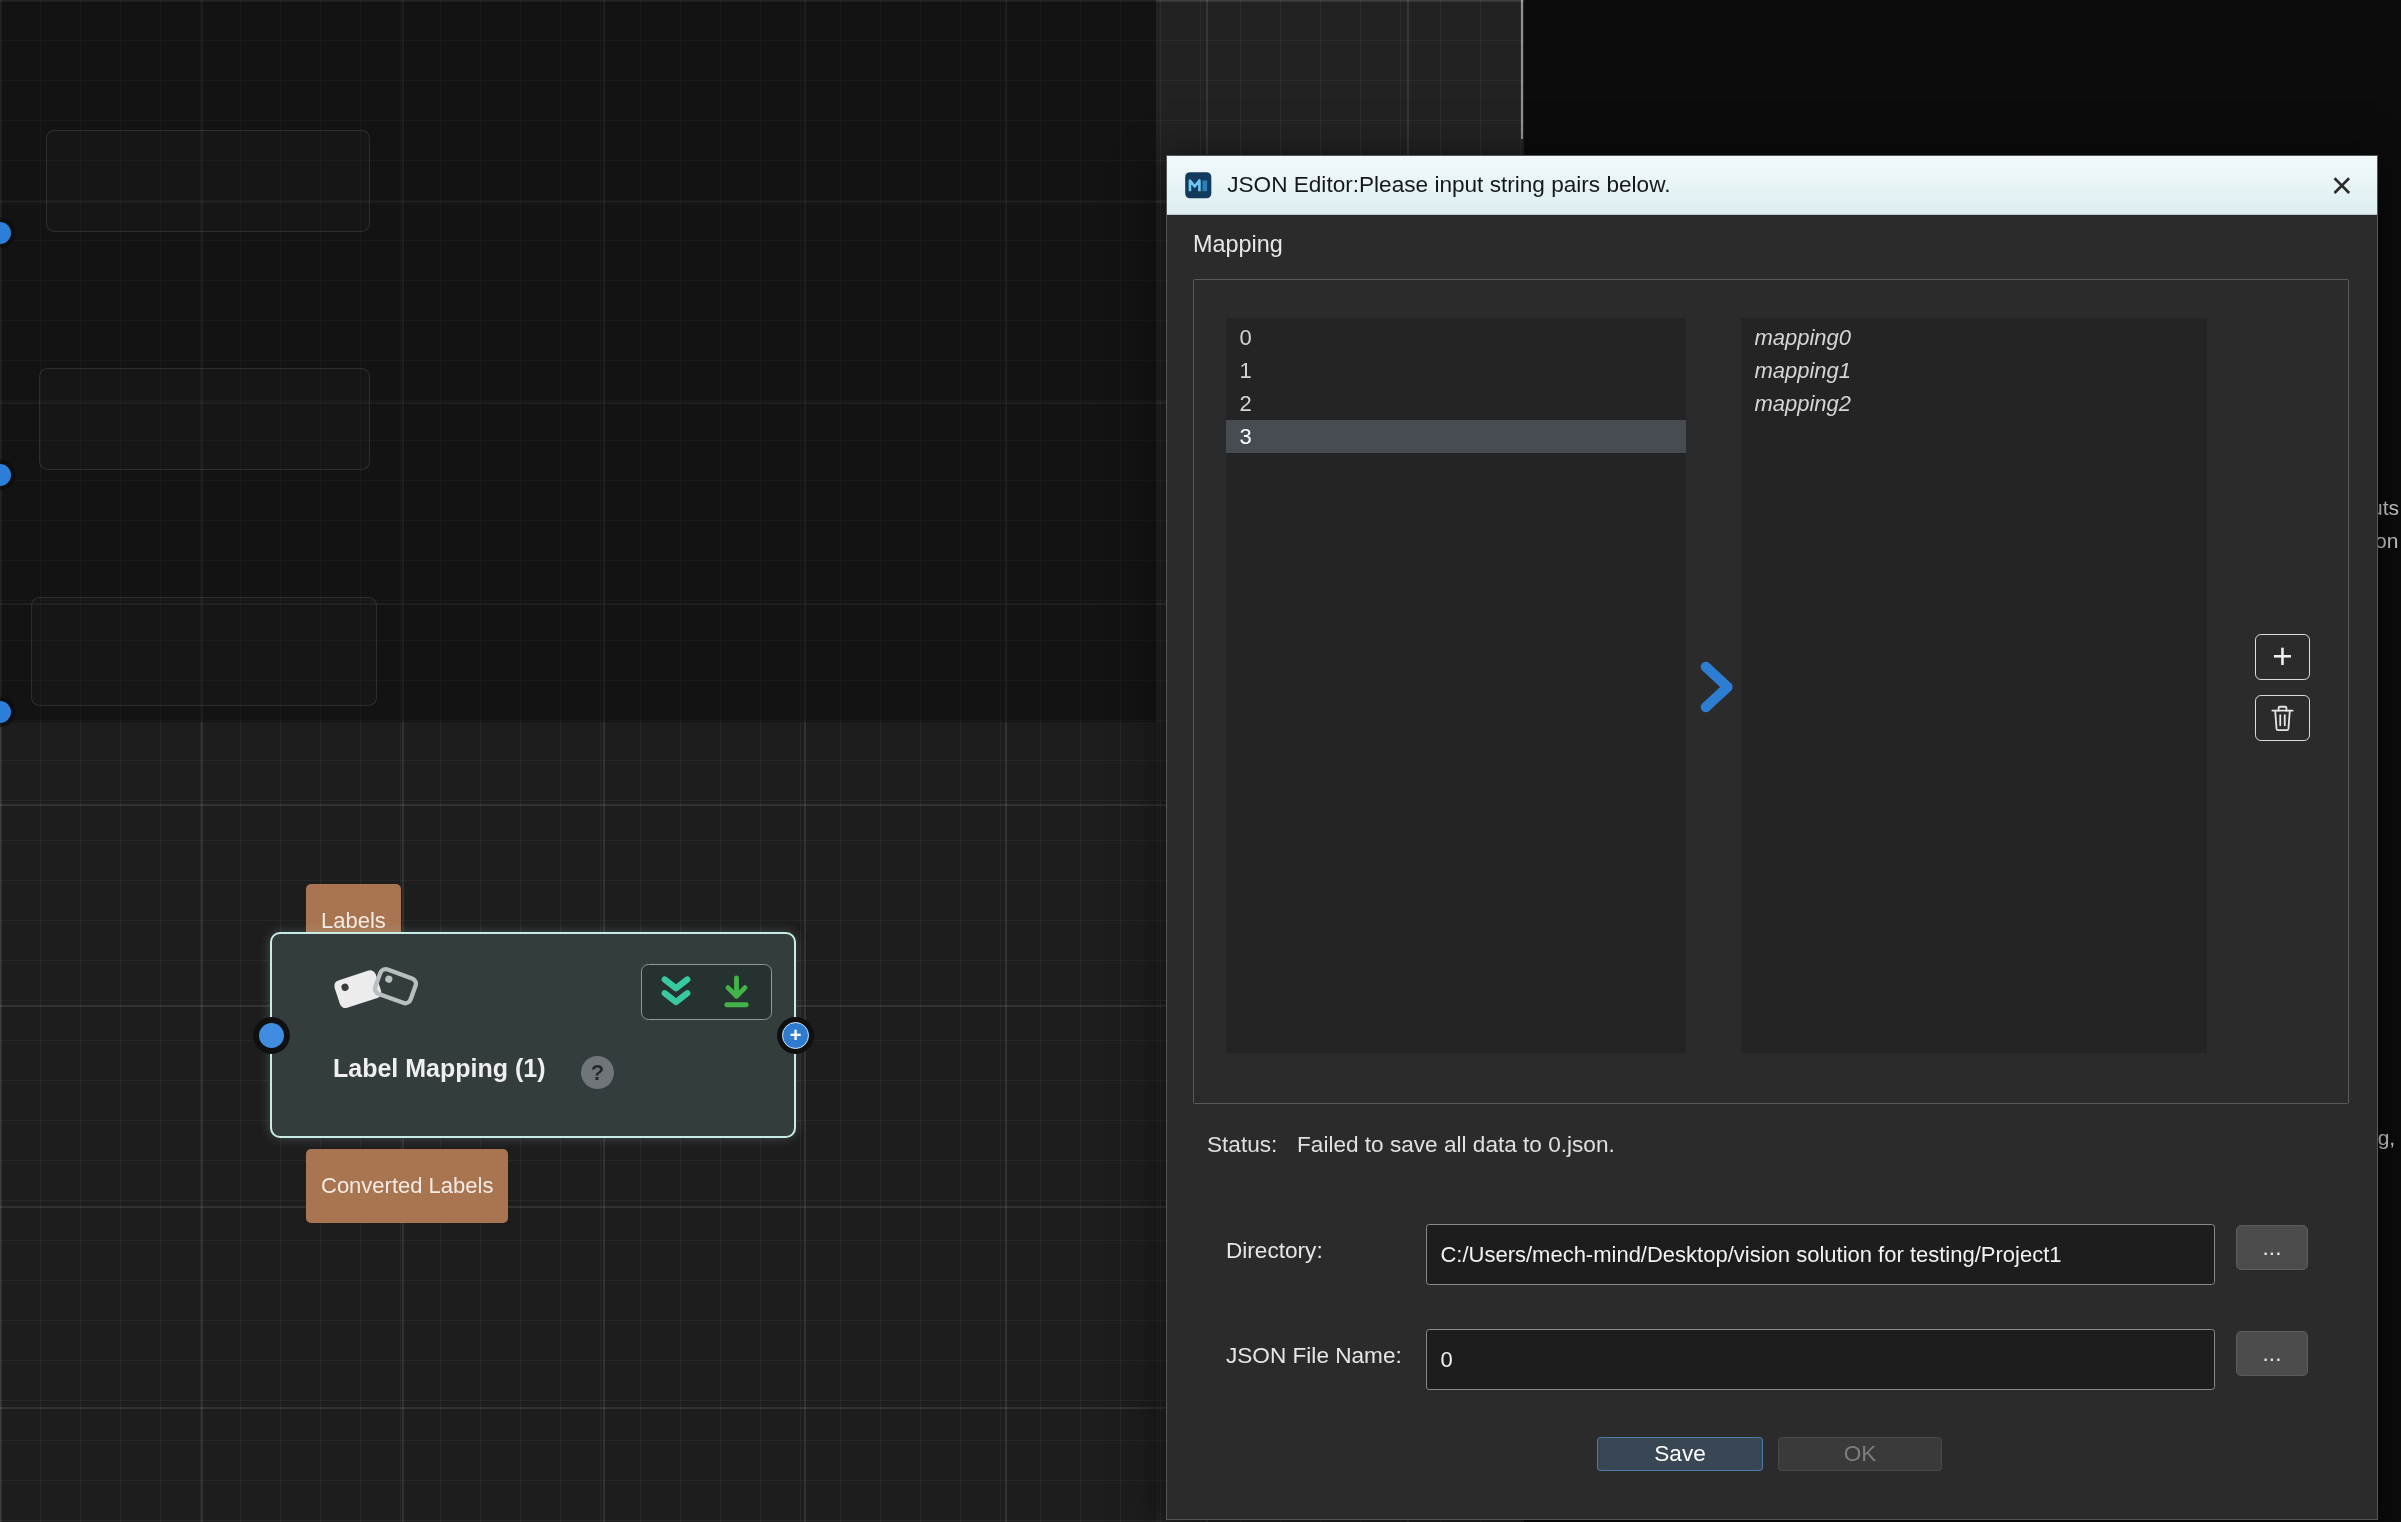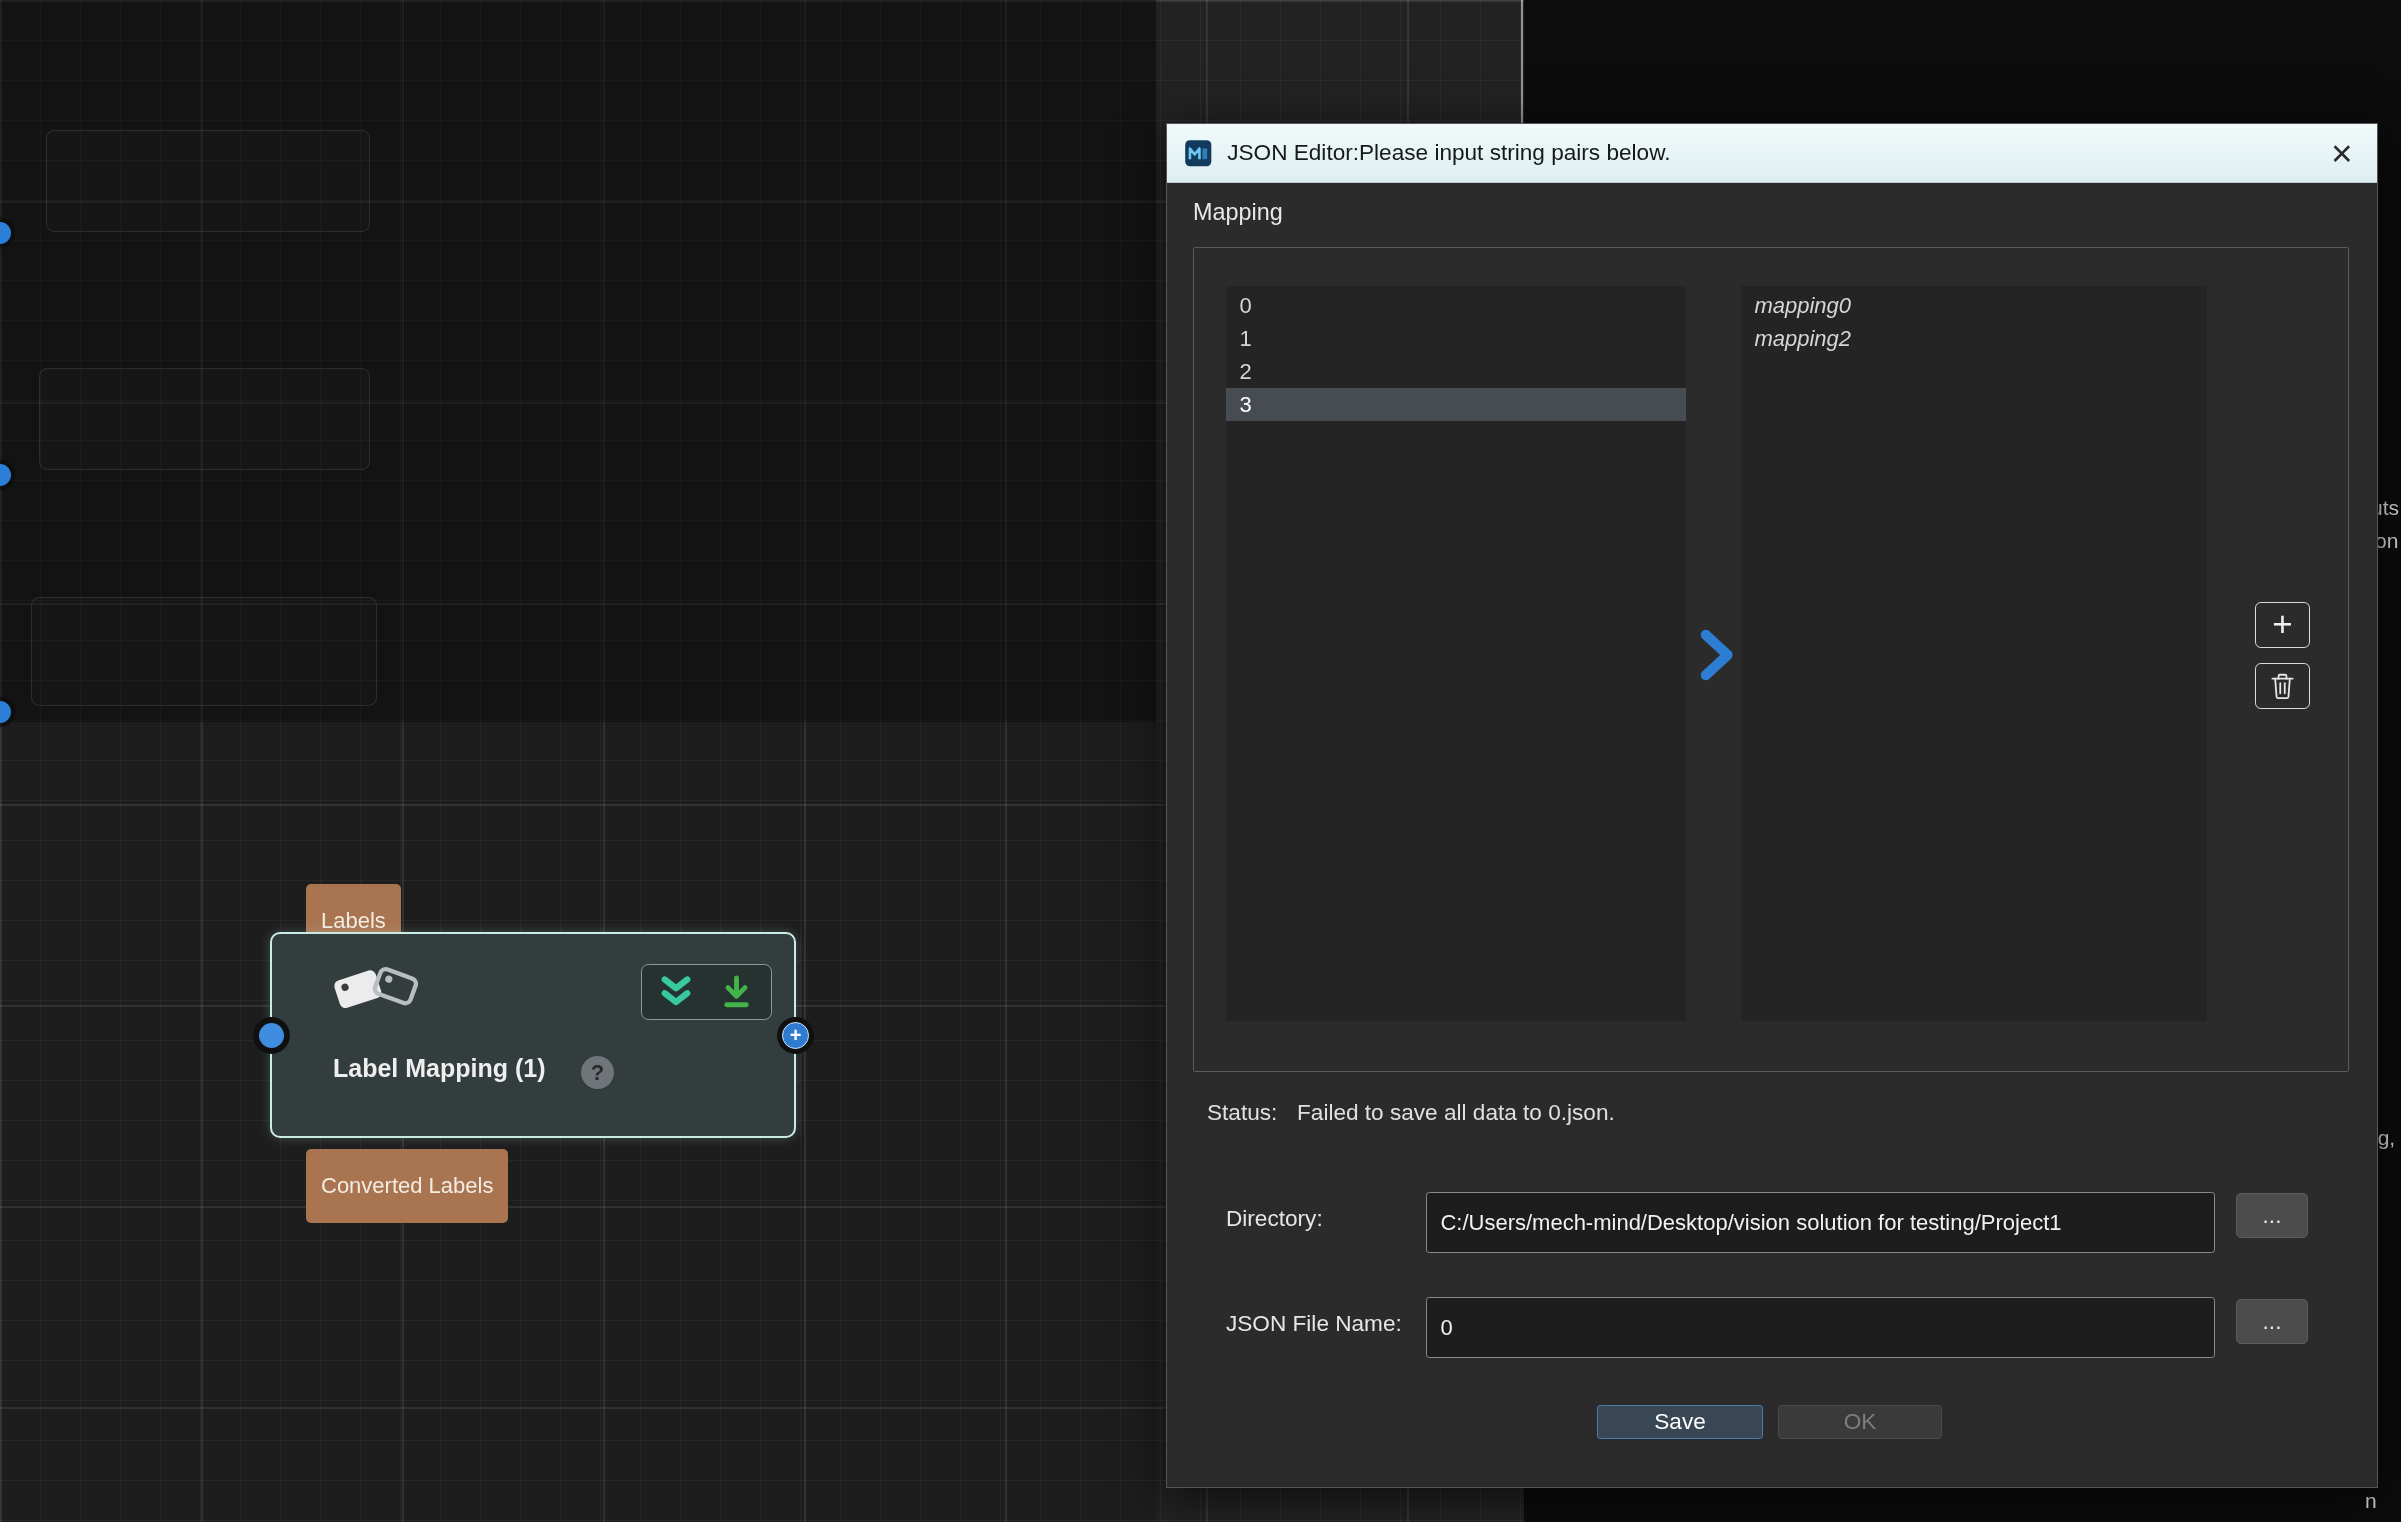--- a/index.html
+++ b/index.html
@@ -42,21 +42,21 @@
     display:flex;align-items:center;justify-content:space-evenly;box-sizing:border-box;}
   .icon-btn{display:flex;align-items:center;justify-content:center;width:52px;height:49px;}
   .connector{position:absolute;border-radius:50%;z-index:4;}
   .conn-left{left:259px;top:1023px;width:25px;height:25px;background:#3f8ce0;
     box-shadow:0 0 0 5.9px #101010;}
   .conn-right{left:782px;top:1022px;width:27px;height:27px;background:#2f7bd0;
     border:1.7px solid #cfe6ff;box-sizing:border-box;color:#fff;font-size:20px;font-weight:700;
     display:flex;align-items:center;justify-content:center;box-shadow:0 0 0 5px #101010;}
 
   
-  .dialog{position:absolute;left:1166px;top:123px;width:1212px;height:1365px;
+  .dialog{position:absolute;left:1166px;top:155px;width:1212px;height:1365px;
     background:#2b2b2b;border:0.8px solid #555;box-sizing:border-box;z-index:10;
     box-shadow:0 8.4px 42px rgba(0,0,0,0.65);}
   .titlebar{position:absolute;left:0;top:0;width:100%;height:59px;
     background:linear-gradient(#f2fafb,#ddeef1);border-bottom:0.8px solid #b8c8cc;
     display:flex;align-items:center;box-sizing:border-box;}
   .titlebar .app-icon{margin-left:16.7px;width:28.5px;height:28.5px;flex:0 0 auto;}
   .titlebar .title-text{margin-left:15px;font-size:22.6px;color:#16181a;}
   .close-btn{position:absolute;right:11.7px;top:0;width:47px;height:59px;
     display:flex;align-items:center;justify-content:center;font-size:37px;color:#2b2b2b;cursor:default;}
   .mapping-label{position:absolute;left:26px;top:75px;font-size:23.4px;color:#e8e8e8;}
@@ -172,20 +172,21 @@
     <div class="groupbox"></div>
 
     <div class="list-panel list-keys">
         <div class="list-item">0</div>
         <div class="list-item">1</div>
         <div class="list-item">2</div>
         <div class="list-item selected">3</div>
       </div>
     <div class="list-panel list-values">
         <div class="list-item">mapping0</div>
+        <div class="list-item">mapping1</div>
         <div class="list-item">mapping2</div>
       </div>
 
     <svg class="transfer-chevron" viewBox="0 0 44 64">
       <path d="M8 8 L34 32 L8 56" fill="none" stroke="#2d7dd2" stroke-width="12" stroke-linecap="round" stroke-linejoin="round"></path>
     </svg>
 
     <div class="sq-btn plus-btn">+</div>
     <div class="sq-btn trash-btn">
       <svg viewBox="0 0 24 26" width="27" height="30">

